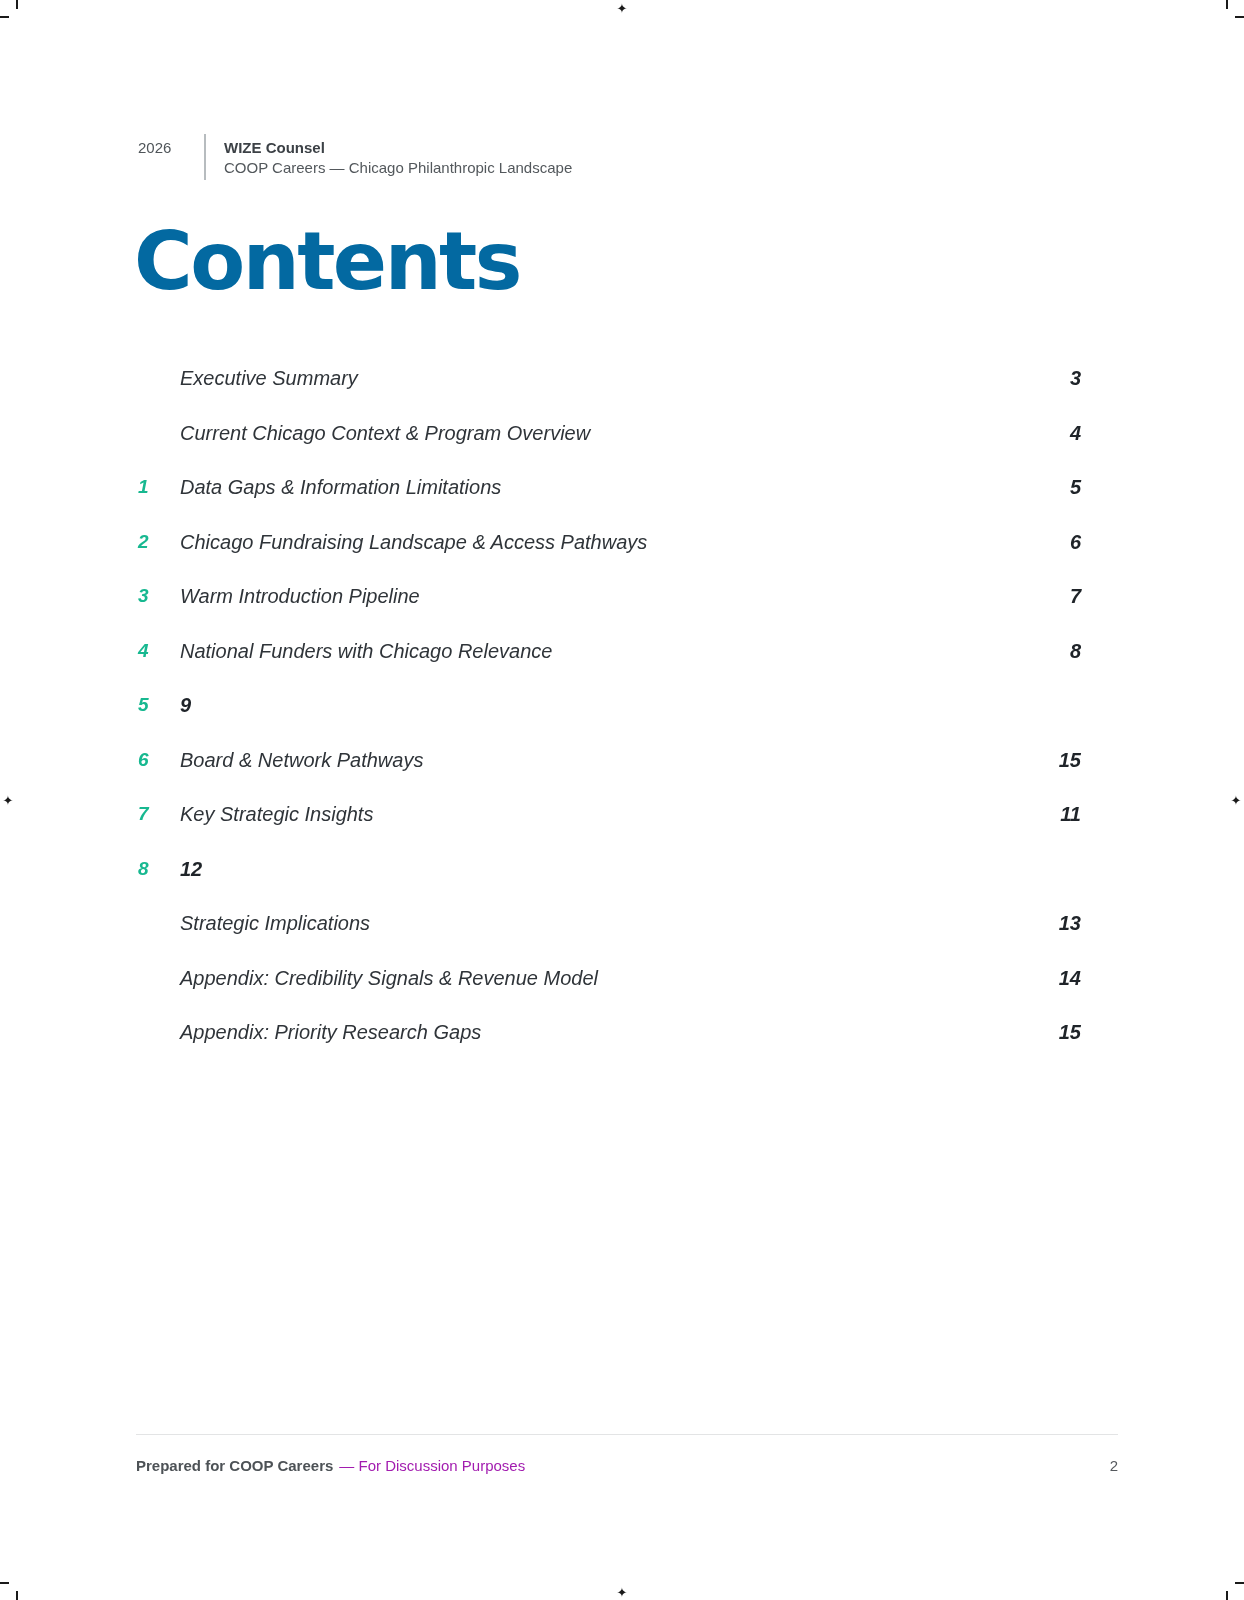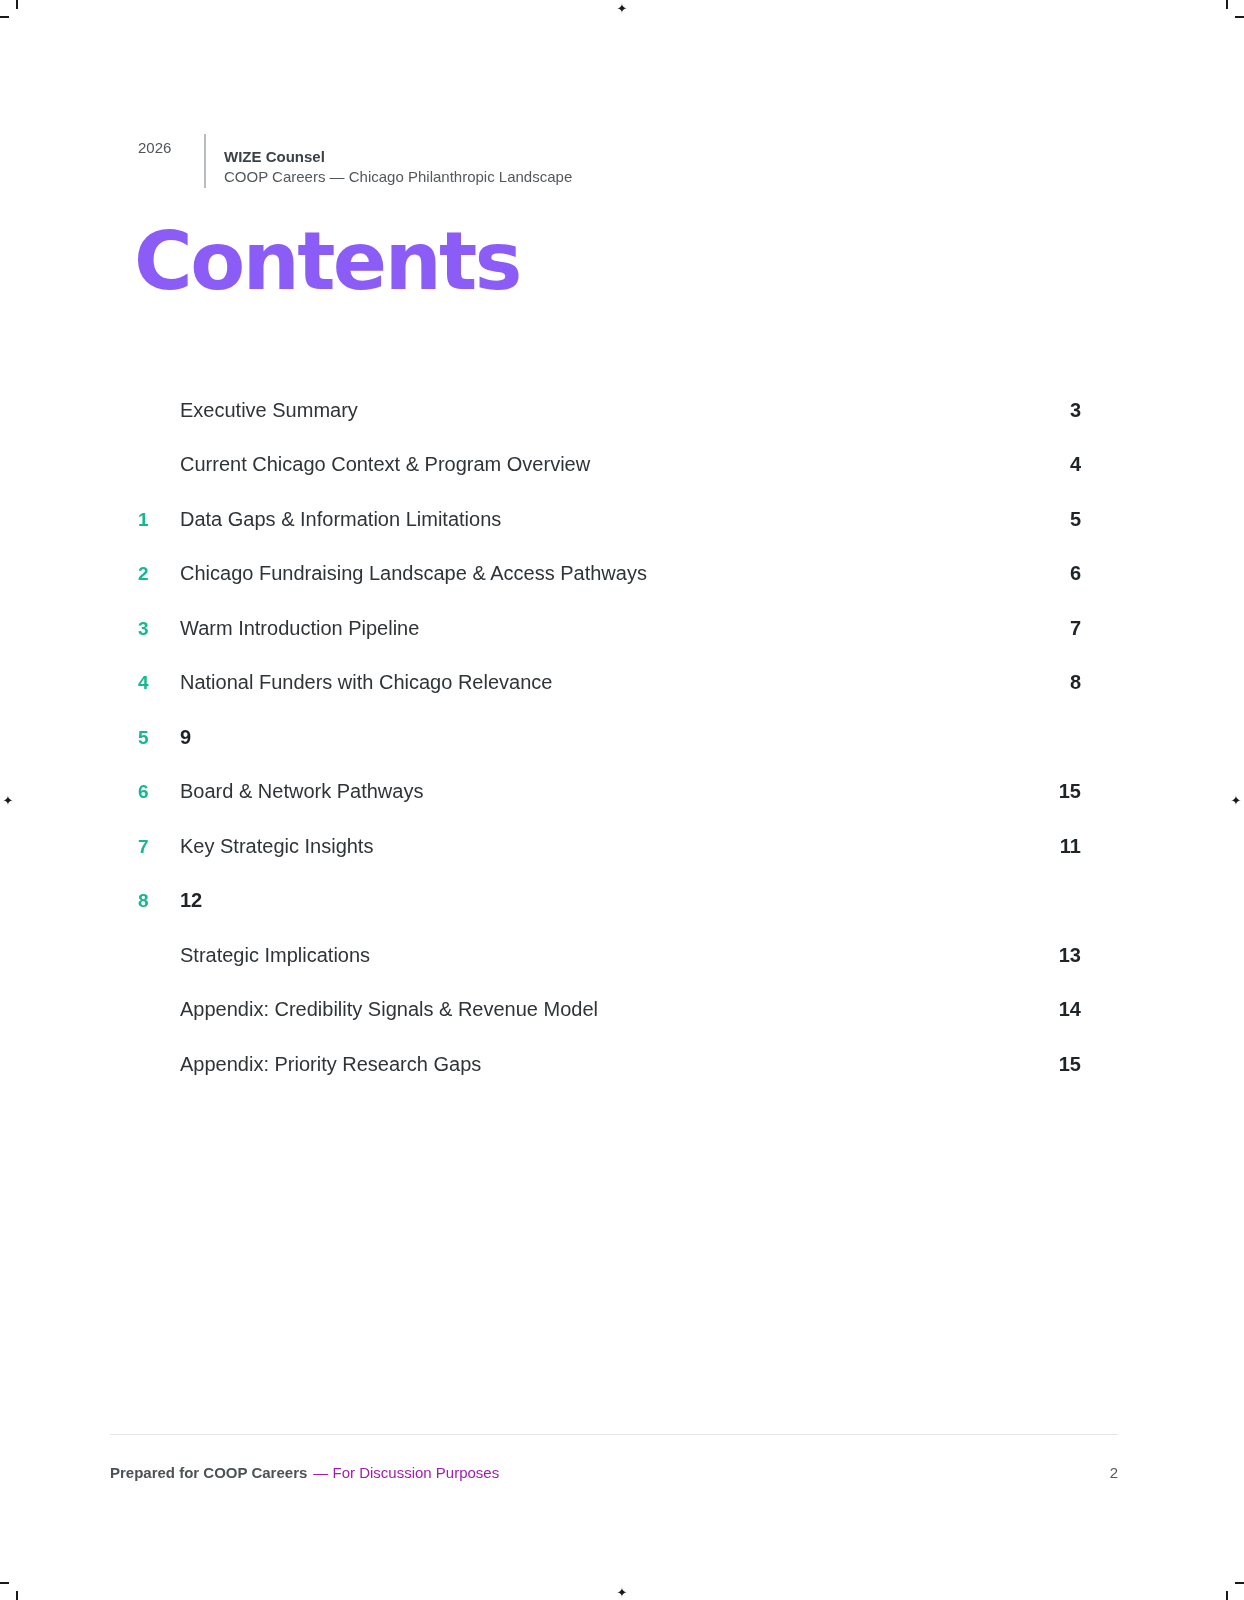--- a/index.html
+++ b/index.html
@@ -28,57 +28,57 @@
   }
   .header .year {
     font-size: 15px; color: #4f5559; padding-top: 5px; width: 50px;
   }
   .header .divider {
     width: 2px; background: #b7bcbf; margin: 0 18px 0 16px;
     min-height: 46px;
   }
   .header .brand-block { padding-top: 4px; }
   .header .brand {
-    font-size: 15px; font-weight: bold; color: #3c4146; line-height: 1.35; margin-top: 9px;
+    font-size: 15px; font-weight: bold; color: #3c4146; line-height: 1.35;
   }
   .header .subtitle {
     font-size: 15px; color: #53585c; line-height: 1.35;
   }
 
   
   .doc-title {
     position: absolute; left: 134px; top: 222px;
     font-family: "DejaVu Sans", sans-serif;
     font-weight: 800; font-size: 80px; letter-spacing: -2.5px;
-    color: #8b5cf6; line-height: 1.0;
+    color: #0369a1; line-height: 1.0;
   }
 
   
   .toc {
     position: absolute; left: 138px; top: 367px; right: 163px;
   }
   .toc-row {
-    height: 54.5px; display: flex; align-items: flex-end; cursor: pointer;
+    height: 54.5px; display: flex; align-items: flex-start; cursor: pointer; font-style: italic;
   }
   .toc-num {
     width: 42px; flex: 0 0 42px;
     font-size: 19px; font-weight: bold; color: #17b890;
   }
   .toc-label {
     flex: 1 1 auto; font-size: 20px; color: #2f3439;
   }
   .toc-page {
     flex: 0 0 auto; font-size: 20px; font-weight: bold; color: #1f2429;
   }
 
   
   .footer {
-    position: absolute; left: 110px; right: 126px; top: 1434px;
+    position: absolute; left: 136px; right: 126px; top: 1434px;
     border-top: 1px solid #e3e4e5;
-    padding-top: 29px;
+    padding-top: 22px;
     display: flex; align-items: baseline;
     font-size: 15px;
   }
   .footer .f-bold { font-weight: bold; color: #4d5256; }
   .footer .f-note { color: #a21caf; margin-left: 6px; }
   .footer .f-page { margin-left: auto; color: #55595d; }
 </style>
 </head>
 <body>
 

